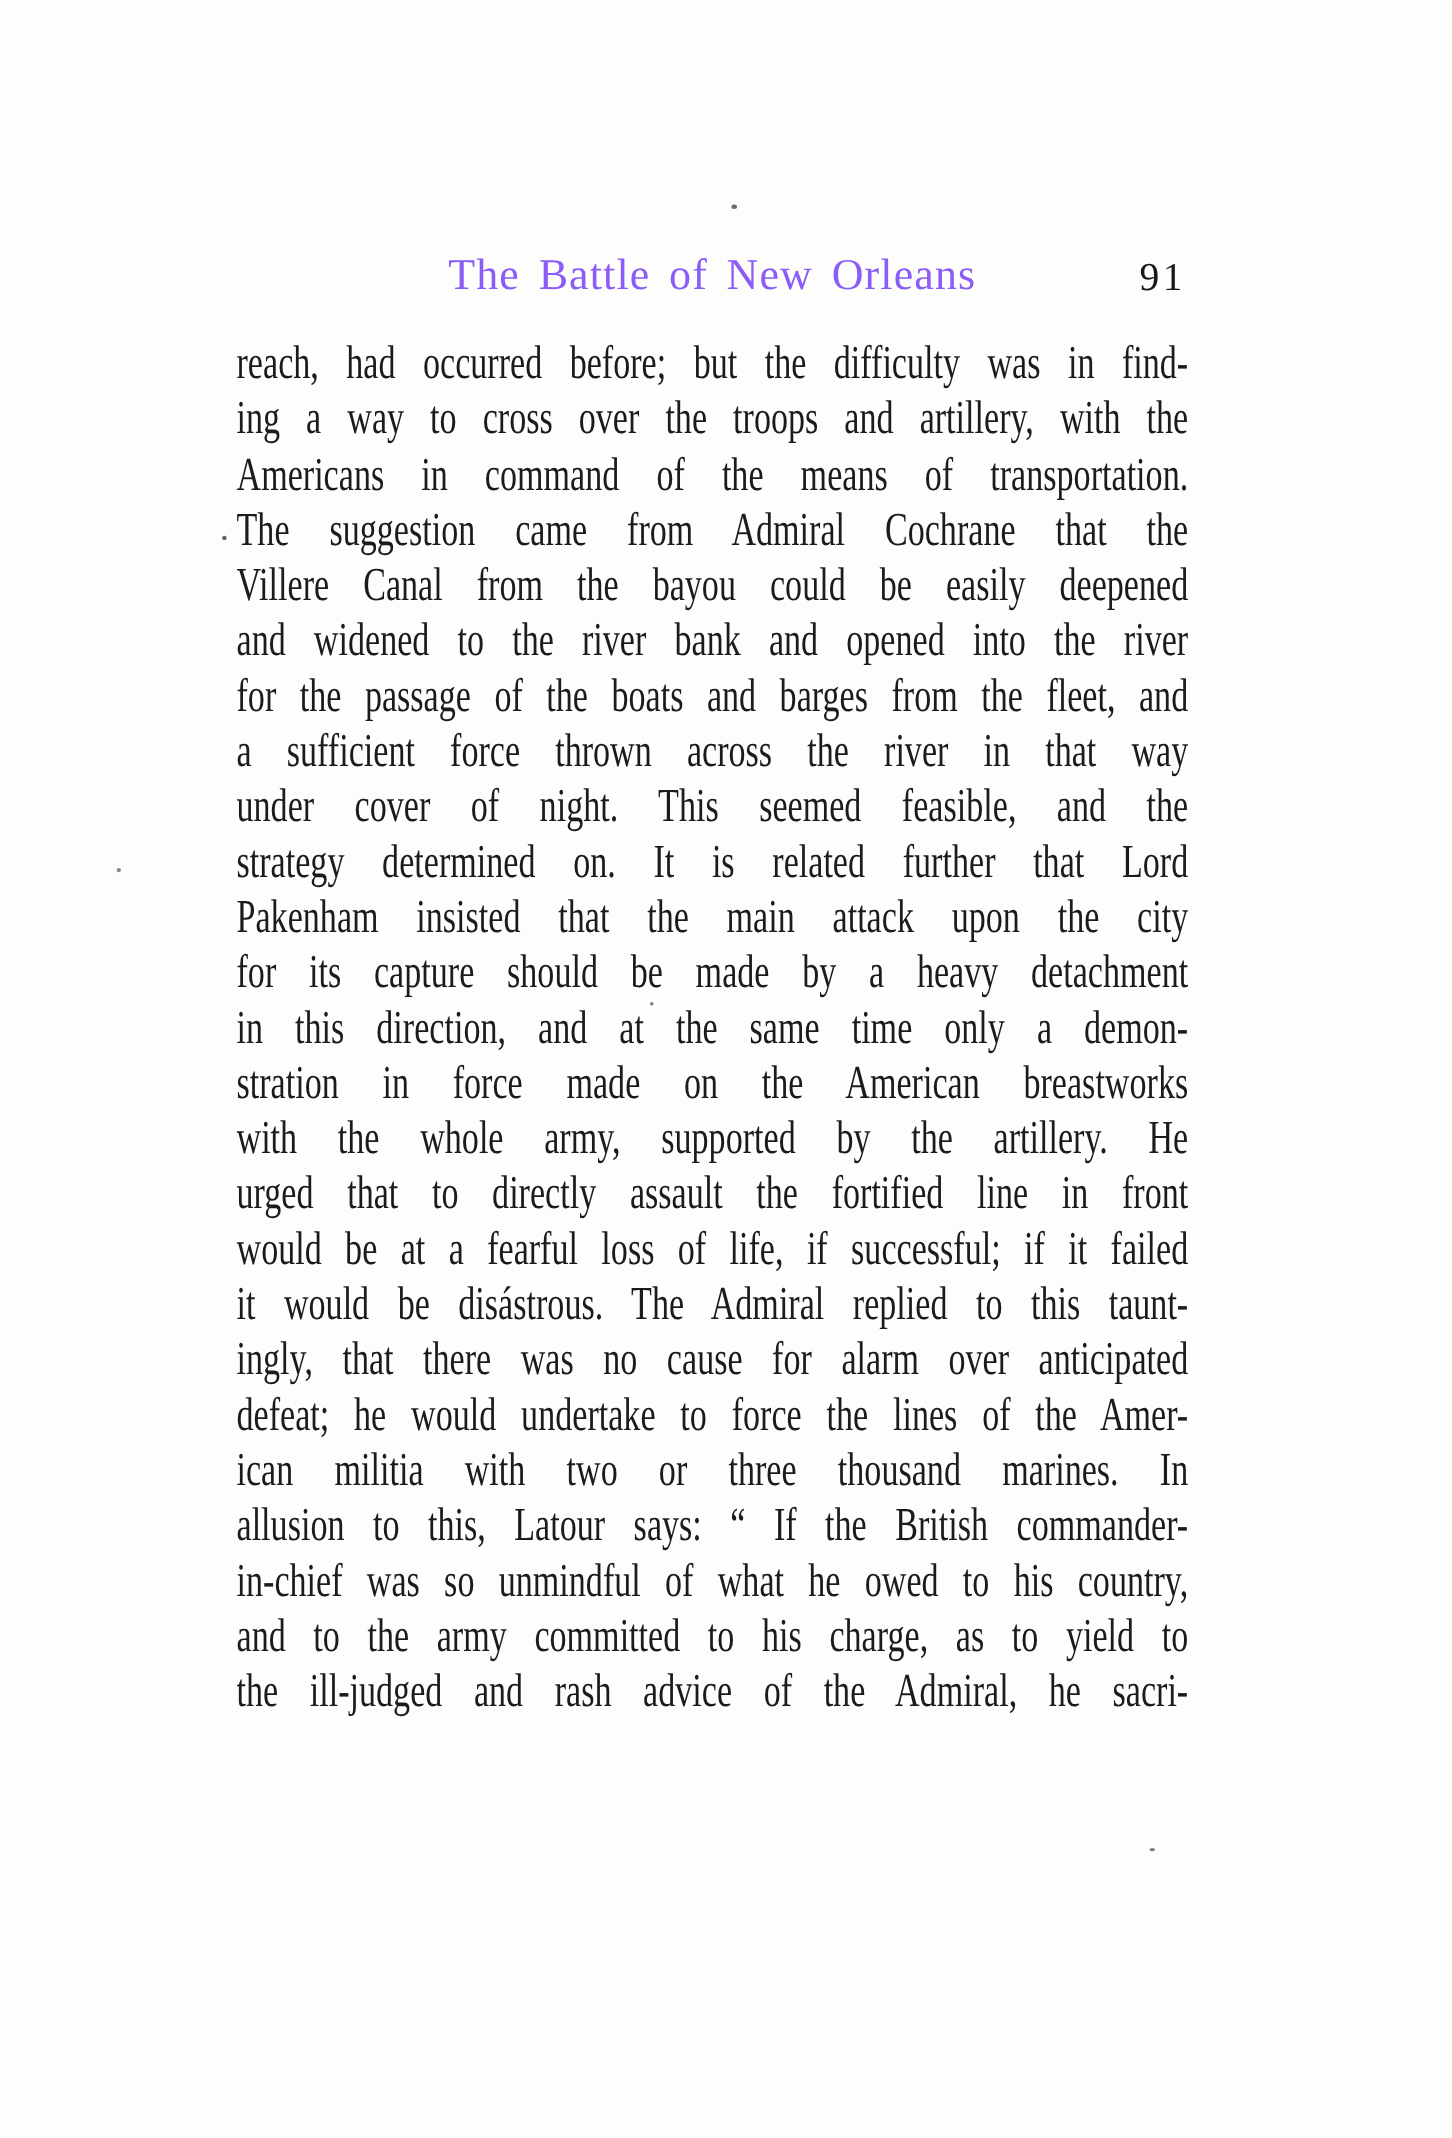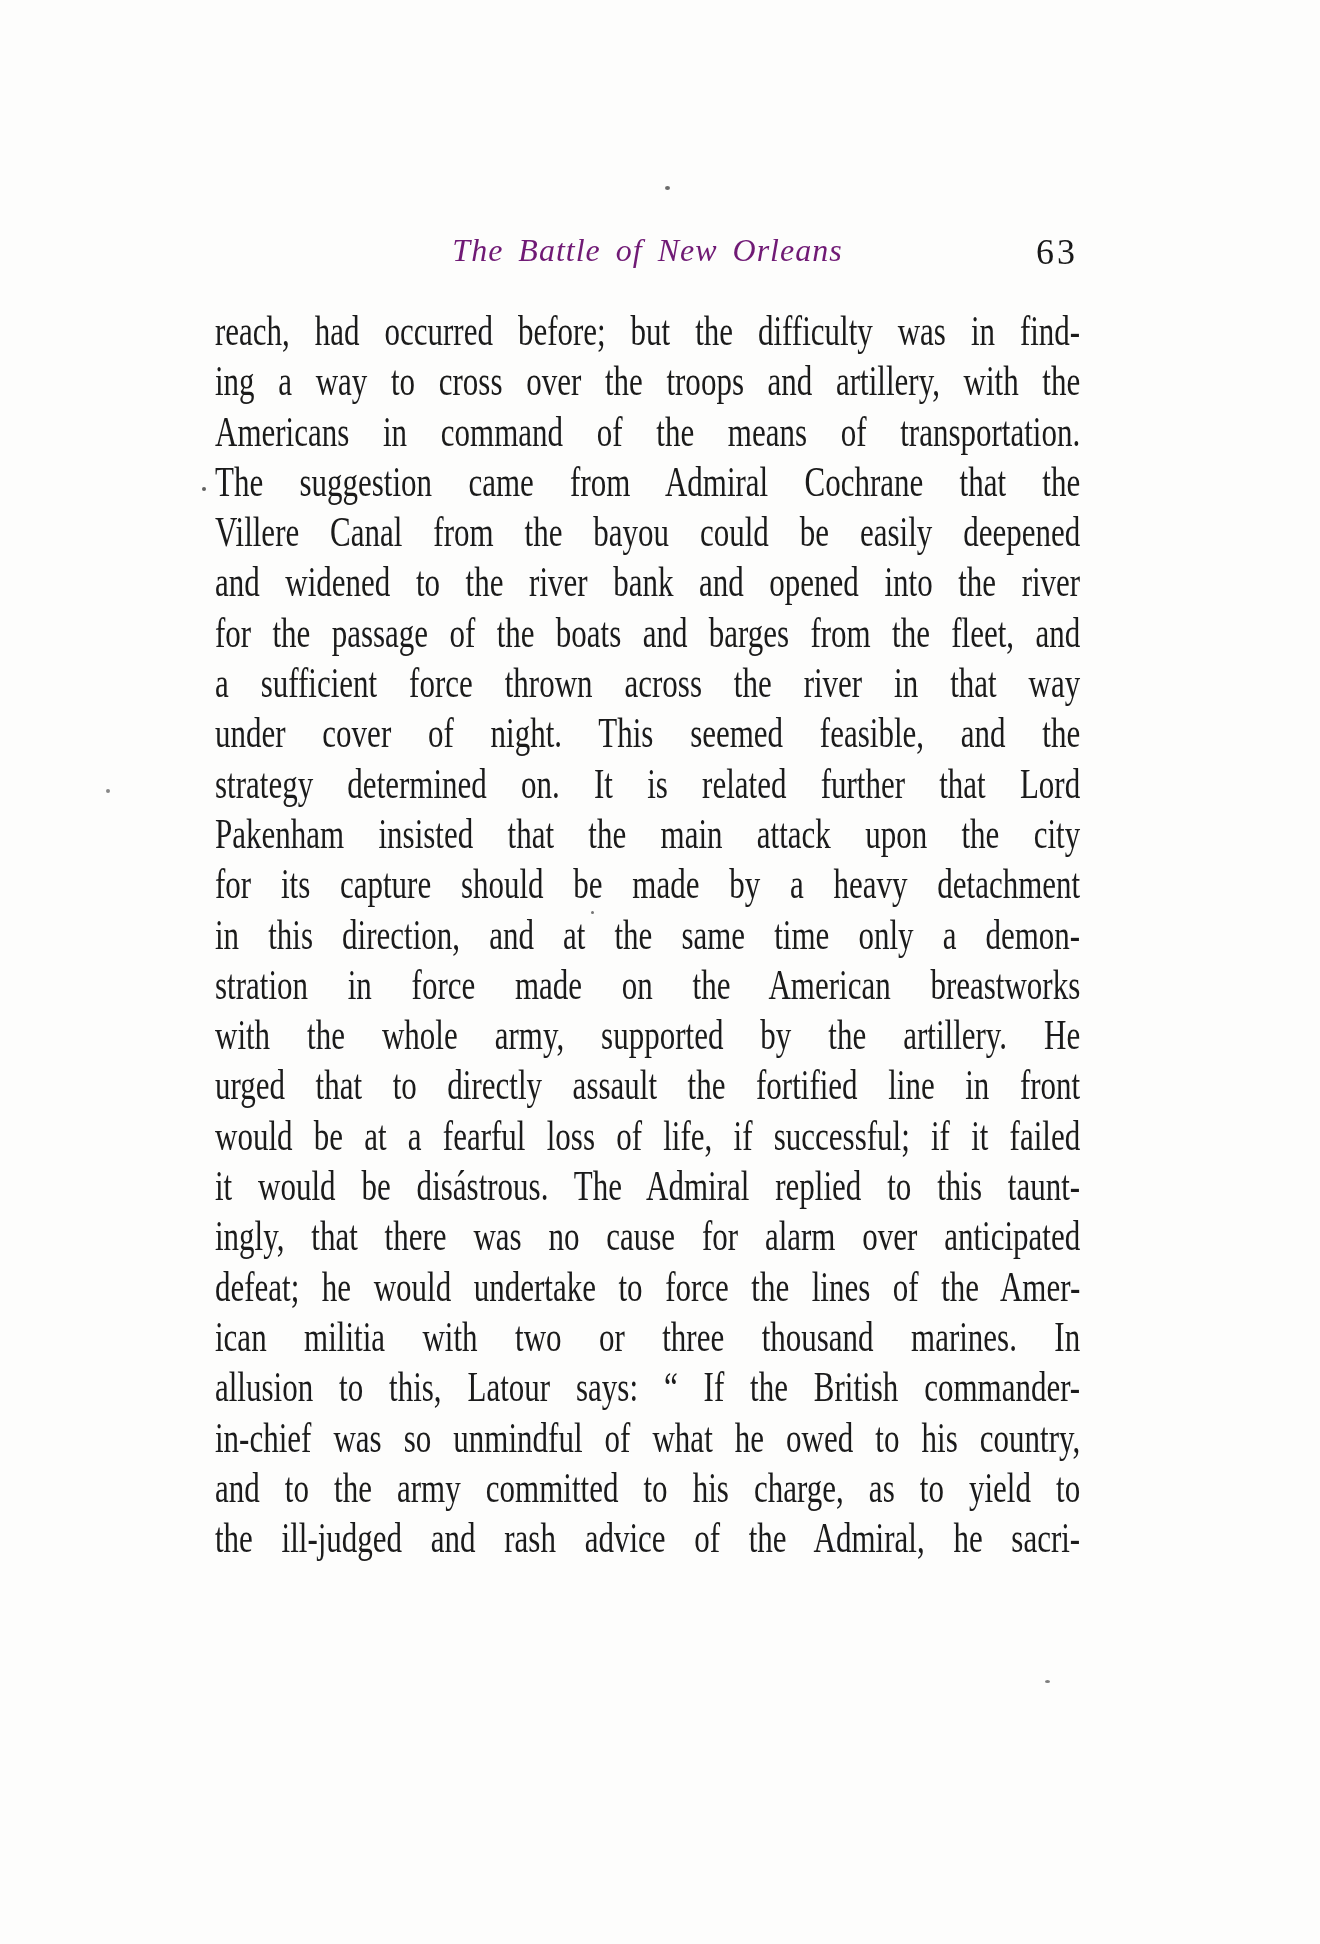--- a/index.html
+++ b/index.html
@@ -23,26 +23,25 @@
     top: 228px;
     width: 865px;
     height: 48px;
   }
   .running-title {
     position: absolute;
     left: 50%;
     transform: translateX(-50%);
     top: 0;
     white-space: nowrap;
-    font-style: italic;
-    font-size: 32px;
+    font-size: 40px;
     line-height: 44px;
     letter-spacing: 1px;
     word-spacing: 6px;
-    color: #701a75;
+    color: #8b5cf6;
   }
   .page-number {
     position: absolute;
     right: 2px;
     top: 2px;
     font-size: 36px;
     line-height: 44px;
     letter-spacing: 3px;
     color: #181818;
   }
@@ -83,21 +82,21 @@
 <div class="page">
 
   <span class="speck speck-top"></span>
   <span class="speck speck-line4"></span>
   <span class="speck speck-leftmargin"></span>
   <span class="speck speck-midline"></span>
   <span class="speck speck-bottom"></span>
 
   <div class="running-header">
     <div class="running-title">The Battle of New Orleans</div>
-    <div class="page-number">63</div>
+    <div class="page-number">91</div>
   </div>
 
   <div class="text-body">
       <div class="line">reach, had occurred before; but the difficulty was in find-</div>
       <div class="line">ing a way to cross over the troops and artillery, with the</div>
       <div class="line">Americans in command of the means of transportation.</div>
       <div class="line">The suggestion came from Admiral Cochrane that the</div>
       <div class="line">Villere Canal from the bayou could be easily deepened</div>
       <div class="line">and widened to the river bank and opened into the river</div>
       <div class="line">for the passage of the boats and barges from the fleet, and</div>

